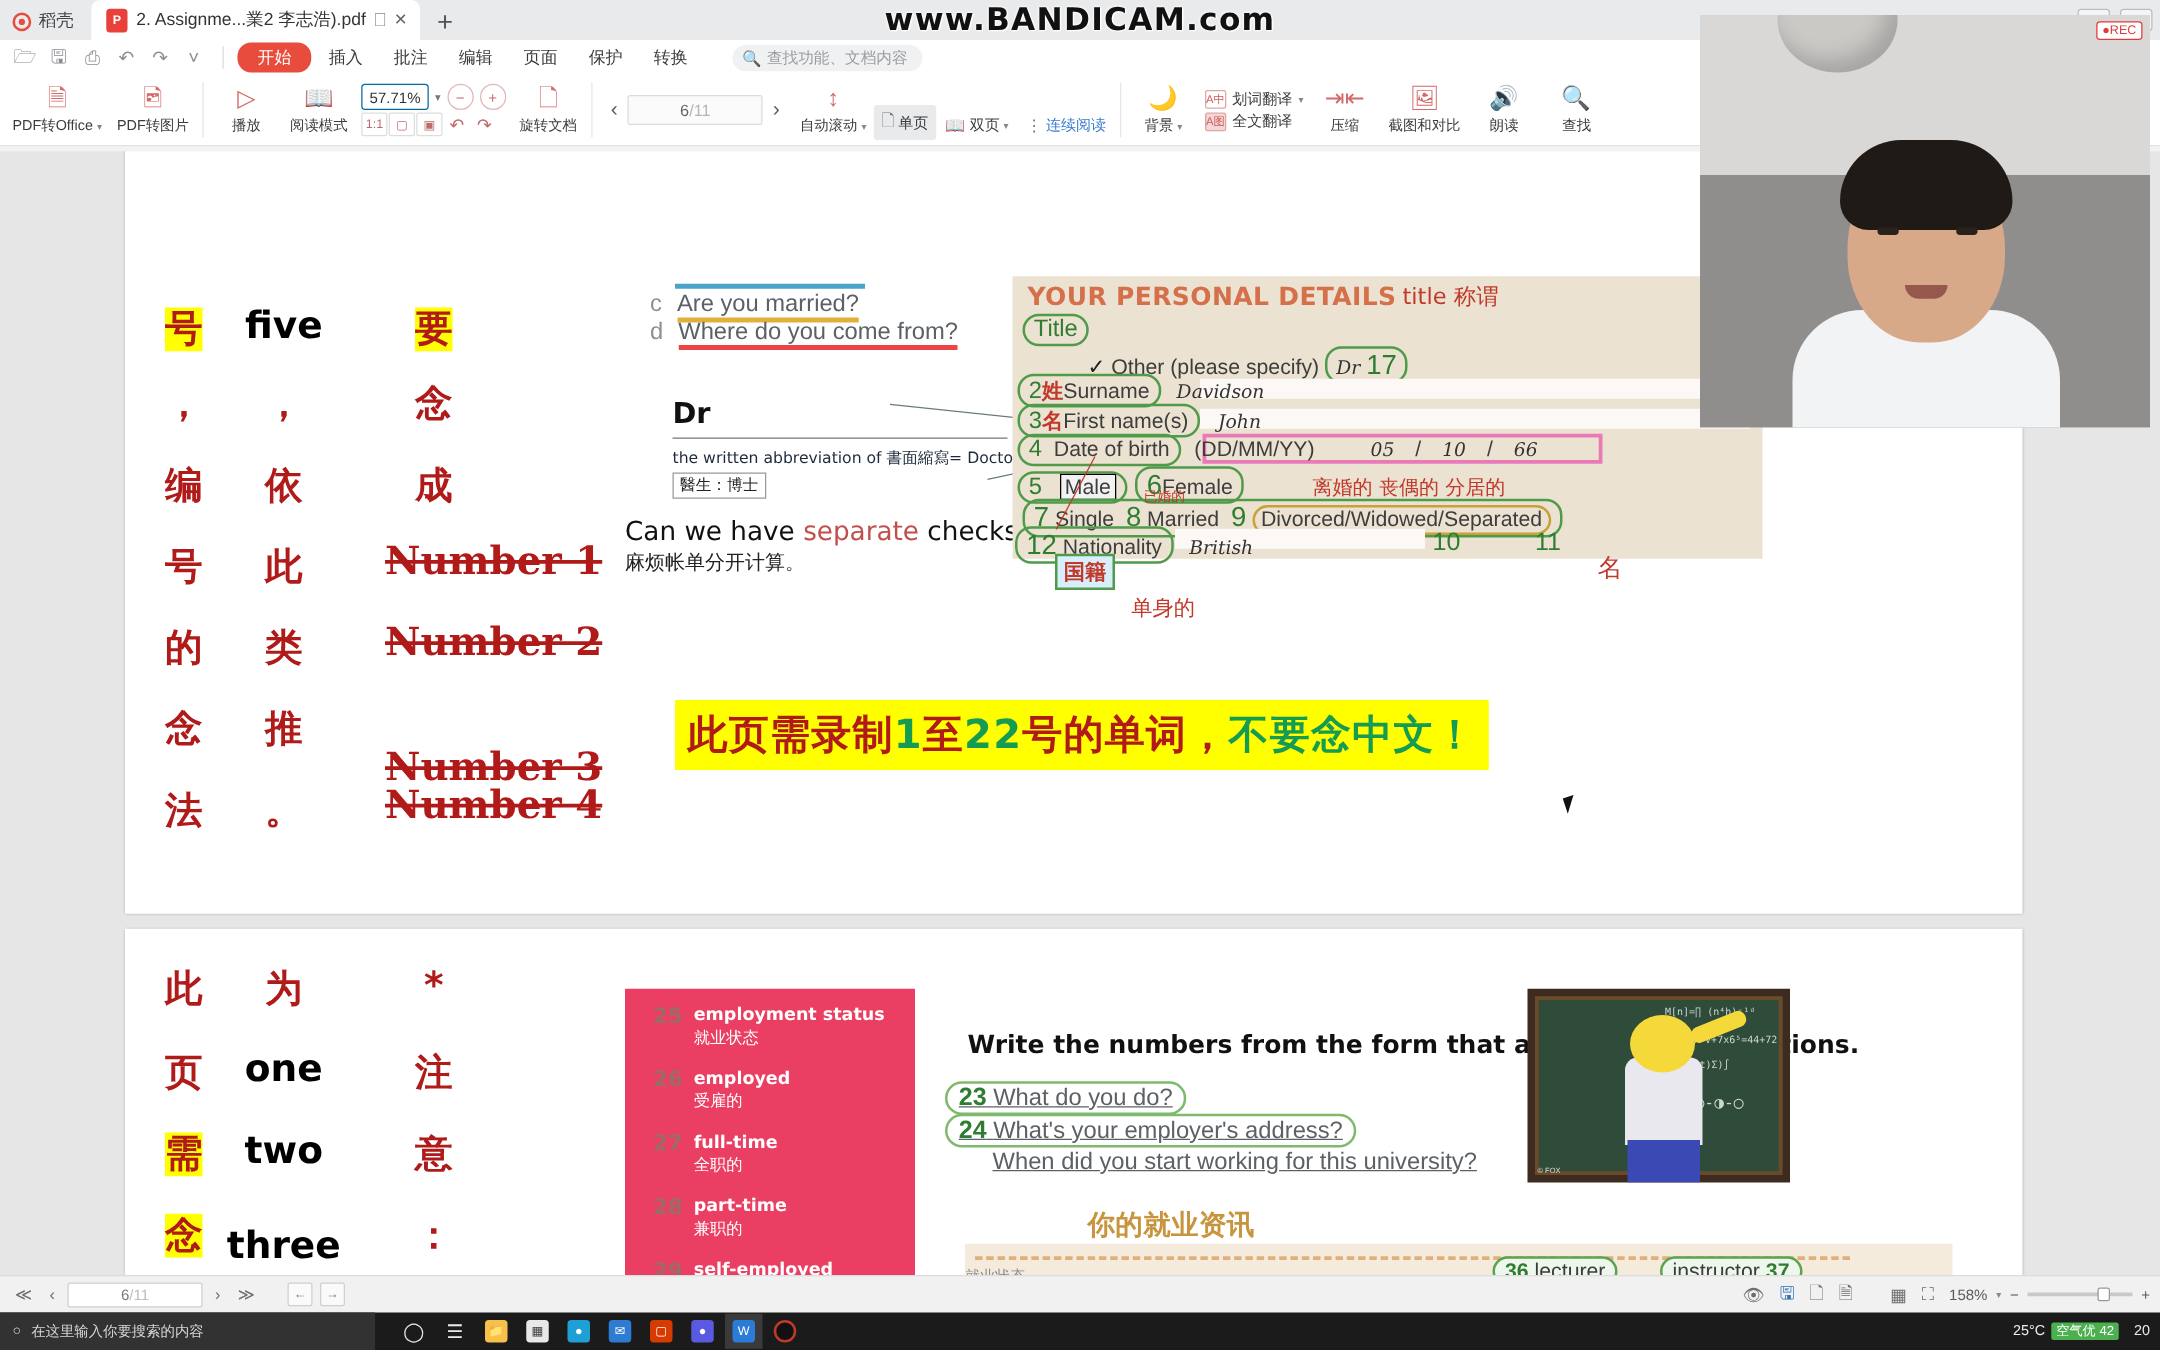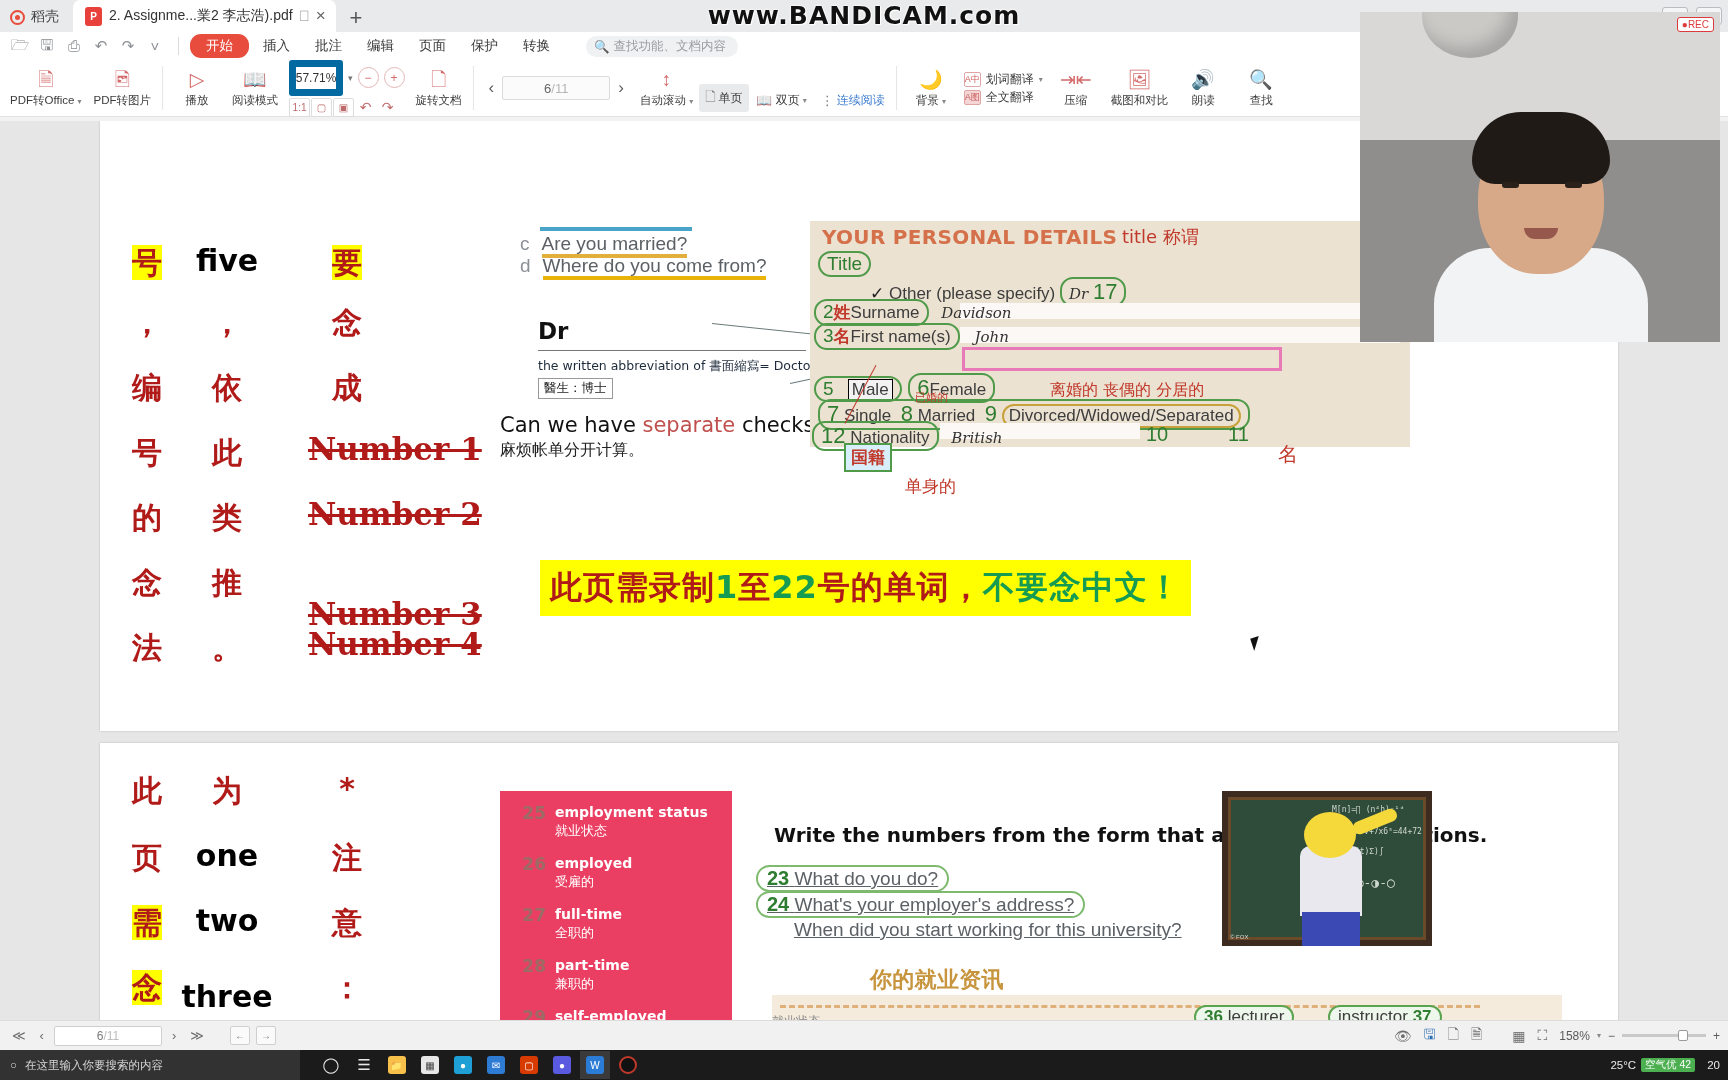--- a/index.html
+++ b/index.html
@@ -34,21 +34,21 @@
   .searchbox { margin-left:22px; background:#f0f1f3; border-radius:12px; height:21px; display:flex; align-items:center;
                gap:4px; padding:0 12px 0 8px; font-size:12.5px; color:#9a9ca0; cursor:text;}
   .rb-row2 { height:56px; display:flex; align-items:stretch; padding:0 4px; }
   .big-btn { display:flex; flex-direction:column; align-items:center; justify-content:center; min-width:58px;
              padding:2px 6px; cursor:pointer; }
   .big-btn .gl { font-size:19px; color:#d46a6a; line-height:20px; height:24px; display:flex; align-items:center;}
   .big-btn .lb { font-size:11.5px; color:#3c3c3c; white-space:nowrap; margin-top:1px;}
   .vsep { width:1px; background:#e6e6e6; margin:6px 5px; }
   .zoomgrp { display:flex; flex-direction:column; justify-content:center; gap:2px; padding:0 5px;}
   .zrow { display:flex; align-items:center; gap:5px;}
-  .zoomfield { border:7px solid #0369a1; border-radius:3px; height:36px; width:54px; font-size:12px;
+  .zoomfield { border:1px solid #0369a1; border-radius:3px; height:21px; width:54px; font-size:12px;
                color:#333; display:flex;align-items:center;justify-content:center; background:#fff;}
   .zcar{font-size:9px;color:#777;}
   .cbtn { width:21px;height:21px;border-radius:50%;border:1px solid #e3b6b6;color:#d46a6a;
           display:flex;align-items:center;justify-content:center;font-size:12px;cursor:pointer;background:#fff;}
   .minirow { display:flex; gap:1px; }
   .mini { width:21px;height:19px;border:1px solid #ddd;border-radius:2px;display:flex;align-items:center;
           justify-content:center;font-size:10px;color:#bf6a6a;background:#fff;cursor:pointer;}
   .mini.noborder{border:none;background:none;font-size:14px;}
   .pagenav { display:flex; align-items:center; gap:4px; padding:0 6px;}
   .pagefield { border:1px solid #dcdcdc; background:#fbfbfb; width:108px;height:24px; border-radius:2px;
@@ -76,21 +76,21 @@
   .col-cn { position:absolute; font-family:"DejaVu Sans", sans-serif; font-weight:bold;
             color:#b01a18; font-size:30px; text-align:center; width:50px;}
   .col-en { position:absolute; font-family:"DejaVu Sans", sans-serif; font-weight:bold;
             color:#000000; font-size:30px; text-align:center; width:110px;}
   .hl { background:#ffff00; }
   .strike { color:#b01a18; text-decoration:line-through; font-weight:bold;
             font-family:"DejaVu Serif", serif; font-size:31px; white-space:nowrap;}
 
   .qline { position:absolute; font-size:19px; color:#5c6166; font-family:"Liberation Sans",sans-serif;}
   .qlabel { color:#8b9096; margin-right:12px; }
-  .u-blue{border-bottom:4px solid #eab308;text-align:center;} .u-gold{border-bottom:4px solid #e2b03a;}
+  .u-blue{border-bottom:4px solid #ef4444;text-align:center;} .u-gold{border-bottom:4px solid #e2b03a;}
 
   .drbox { position:absolute; }
   .drbox .dr { font-size:23px; font-weight:bold; color:#111; font-family:"DejaVu Sans",sans-serif;}
   .drbox .rule{height:1px;background:#777;margin:6px 0 7px;width:268px;}
   .drbox .def{font-size:12.5px;color:#1d2a3a;font-family:"DejaVu Sans",sans-serif;}
   .drbox .cn{display:inline-block;border:1px solid #999;padding:1px 5px;font-size:12.5px;margin-top:3px;color:#222;}
   .sepq{position:absolute;font-size:21px;color:#111;font-family:"DejaVu Sans",sans-serif;}
   .sepq .rd{color:#c0504d;}
   .sepq .cn{display:block;font-size:16px;margin-top:3px;color:#222;}
 
@@ -407,20 +407,29 @@
       <span class="hand" style="margin-left:8px;">Davidson</span>
     </div>
 
     <div class="wline" style="left:860px;top:364px;width:440px;height:16px;"></div>
     <div class="frow" style="left:714px;top:360px;">
       <span class="gcap"><span class="num">3</span><span class="cnr">名</span><span>First name(s)</span></span>
       <span class="hand" style="margin-left:10px;">John</span>
     </div>
 
     <div class="pinkbox" style="left:862px;top:384px;width:320px;height:24px;"></div>
+    <div class="frow" style="left:714px;top:384px;">
+      <span class="gcap"><span class="num">4</span>&nbsp; <span>Date of birth</span></span>
+      <span style="margin-left:6px;">(DD/MM/YY)</span>
+      <span class="hand" style="margin-left:40px;">05</span>
+      <span style="margin:0 12px;">/</span>
+      <span class="hand">10</span>
+      <span style="margin:0 12px;">/</span>
+      <span class="hand">66</span>
+    </div>
 
     <div class="frow" style="left:714px;top:410px;">
       <span class="gcap"><span class="num">5</span>&nbsp;&nbsp;
         <span style="border:1px solid #000000;padding:0 3px;background:#f2f2f2;">Male</span></span>
       <span class="gcap" style="margin-left:2px;"><span class="num-lg">6</span><span>Female</span></span>
       <span class="redcn" style="margin-left:50px;">离婚的  丧偶的  分居的</span>
     </div>
 
     <div class="frow" style="left:718px;top:436px;">
       <span class="gcap">

